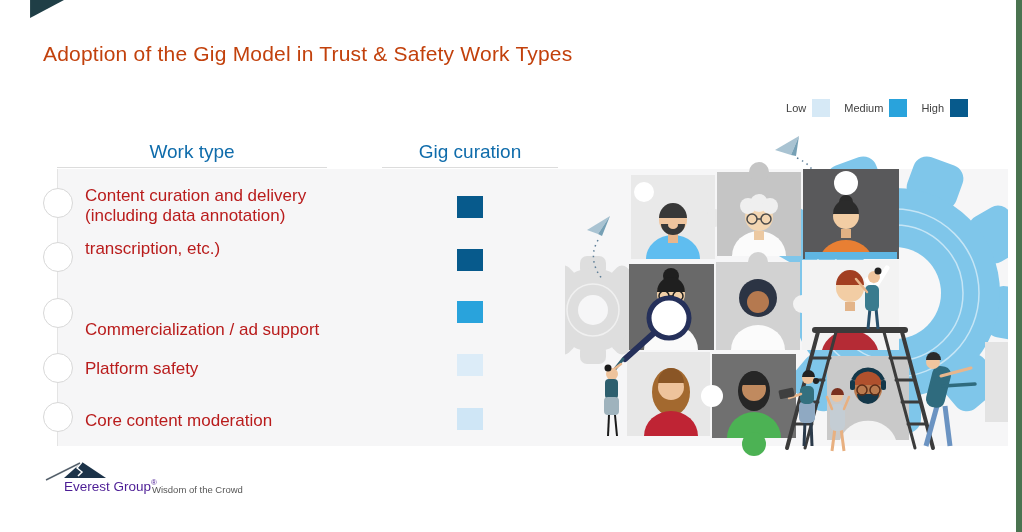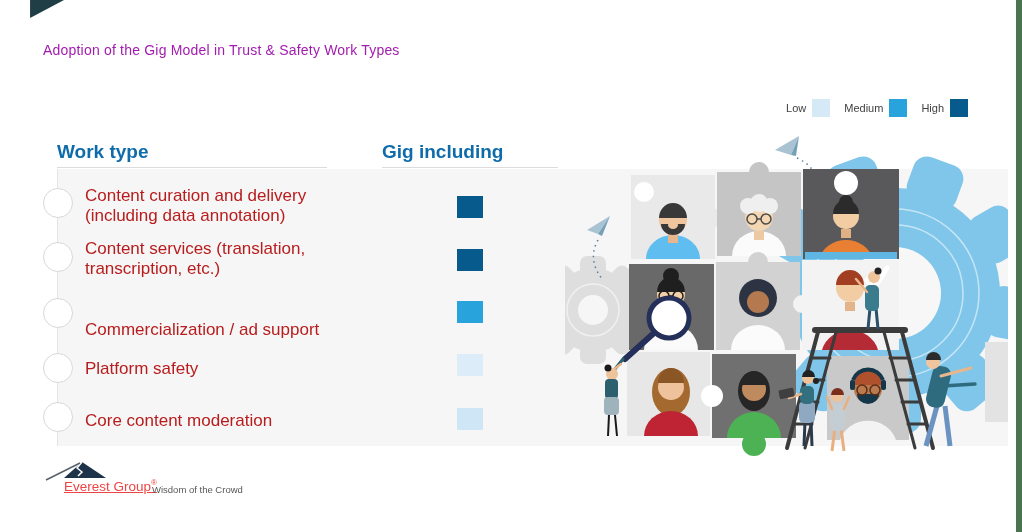--- a/index.html
+++ b/index.html
@@ -3,45 +3,45 @@
 <meta charset="utf-8">
 <style>
   html,body{margin:0;padding:0;background:#fff;}
   #page{position:relative;width:1022px;height:532px;background:#ffffff;overflow:hidden;
         font-family:"Liberation Sans", sans-serif;}
   
   #corner-ribbon{position:absolute;left:0;top:0;width:64px;height:18px;
       clip-path:polygon(47% 0,100% 0,47% 100%);}
   #edge-stripe{position:absolute;right:0;top:0;width:6px;height:532px;}
   
-  #title{position:absolute;left:43px;top:42px;font-size:14px;color:#a21caf;letter-spacing:.2px;}
+  #title{position:absolute;left:43px;top:42px;font-size:21px;color:#c2410c;letter-spacing:.2px;}
   
   #legend{position:absolute;top:99px;right:54px;display:flex;align-items:center;}
   .legend-item{display:flex;align-items:center;margin-left:14px;}
   .legend-label{font-size:11px;color:#404040;margin-right:6px;}
   .legend-swatch{width:18px;height:18px;display:inline-block;}
   
-  .col-header{position:absolute;top:141px;font-size:19px;color:#0f6cab;text-align:left;font-weight:bold;}
+  .col-header{position:absolute;top:141px;font-size:19px;color:#0f6cab;text-align:center;}
   #hdr-work{left:57px;width:270px;}
   #hdr-gig{left:382px;width:176px;}
   .hdr-rule{position:absolute;top:167px;height:1px;background:#dcdcdc;}
   #rule-work{left:57px;width:270px;}
   #rule-gig{left:382px;width:176px;}
   
   #panel{position:absolute;left:57px;top:169px;width:951px;height:277px;background:#f6f6f7;}
   #connector{position:absolute;left:57px;top:169px;width:1px;height:277px;background:#e4e4e4;}
   
   .row-circle{position:absolute;left:43px;width:28px;height:28px;border-radius:50%;
       background:#ffffff;border:1px solid #d8d8d8;}
   .row-text{position:absolute;left:85px;width:330px;font-size:17px;line-height:19.5px;color:#b91c1c;}
   .sq{position:absolute;left:457px;width:26px;height:22px;}
   
   #footer{position:absolute;left:44px;top:458px;}
   #peak-icon{position:absolute;left:0;top:2px;}
-  #brand{position:absolute;left:20px;top:20px;font-size:13.5px;color:#ef4444;white-space:nowrap;text-decoration:underline;}
+  #brand{position:absolute;left:20px;top:20px;font-size:13.5px;color:#4c1d95;white-space:nowrap;}
   #brand sup{font-size:8px;}
   #tagline{position:absolute;left:108px;top:26px;font-size:9.5px;color:#575757;white-space:nowrap;}
   
   #illus{position:absolute;left:565px;top:128px;}
 </style>
 </head>
 <body>
 
 <div id="page">
 
@@ -59,21 +59,21 @@
       <span class="legend-label">Medium</span>
       <span class="legend-swatch" style="background: rgb(41, 163, 220);"></span>
     </div>
     <div class="legend-item">
       <span class="legend-label">High</span>
       <span class="legend-swatch" style="background: rgb(7, 90, 140);"></span>
     </div>
   </div>
 
   <div class="col-header" id="hdr-work">Work type</div>
-  <div class="col-header" id="hdr-gig">Gig including</div>
+  <div class="col-header" id="hdr-gig">Gig curation</div>
   <div class="hdr-rule" id="rule-work"></div>
   <div class="hdr-rule" id="rule-gig"></div>
 
   <div id="panel" style="background: rgb(246, 246, 247);"></div>
   <div id="connector"></div>
 
   <svg id="illus" width="443" height="330" viewBox="0 0 443 330">
 
     <g>
       <g fill="#dedede">
@@ -322,21 +322,20 @@
     <div class="row-circle" style="top:188px"></div>
     <div class="row-text" style="top:186px">
       <div>Content curation and delivery</div>
       <div>(including data annotation)</div>
     </div>
     <div class="sq" style="top: 196px; background: rgb(7, 90, 140);"></div>
   </div>
   <div>
     <div class="row-circle" style="top:242px"></div>
     <div class="row-text" style="top:239px">
-      <div>Content services (translation,</div>
       <div>transcription, etc.)</div>
     </div>
     <div class="sq" style="top: 249px; background: rgb(7, 90, 140);"></div>
   </div>
   <div>
     <div class="row-circle" style="top:298px"></div>
     <div class="row-text" style="top:320px">
       <div>Commercialization / ad support</div>
     </div>
     <div class="sq" style="top: 301px; background: rgb(41, 163, 220);"></div>

